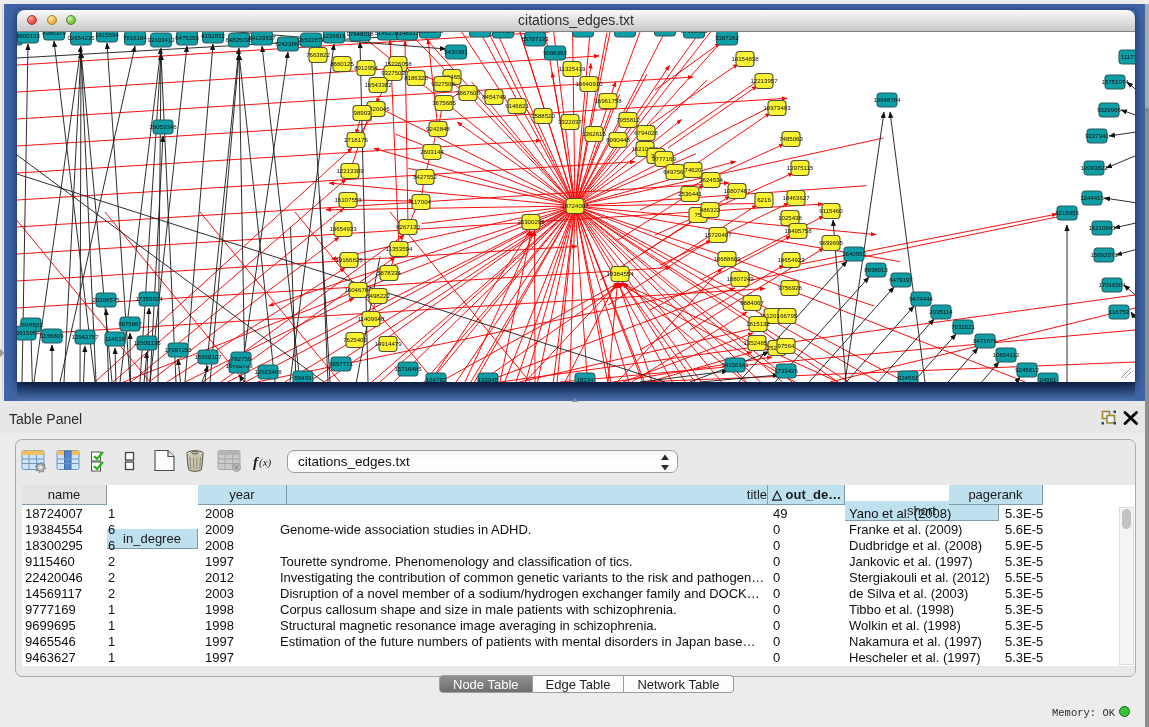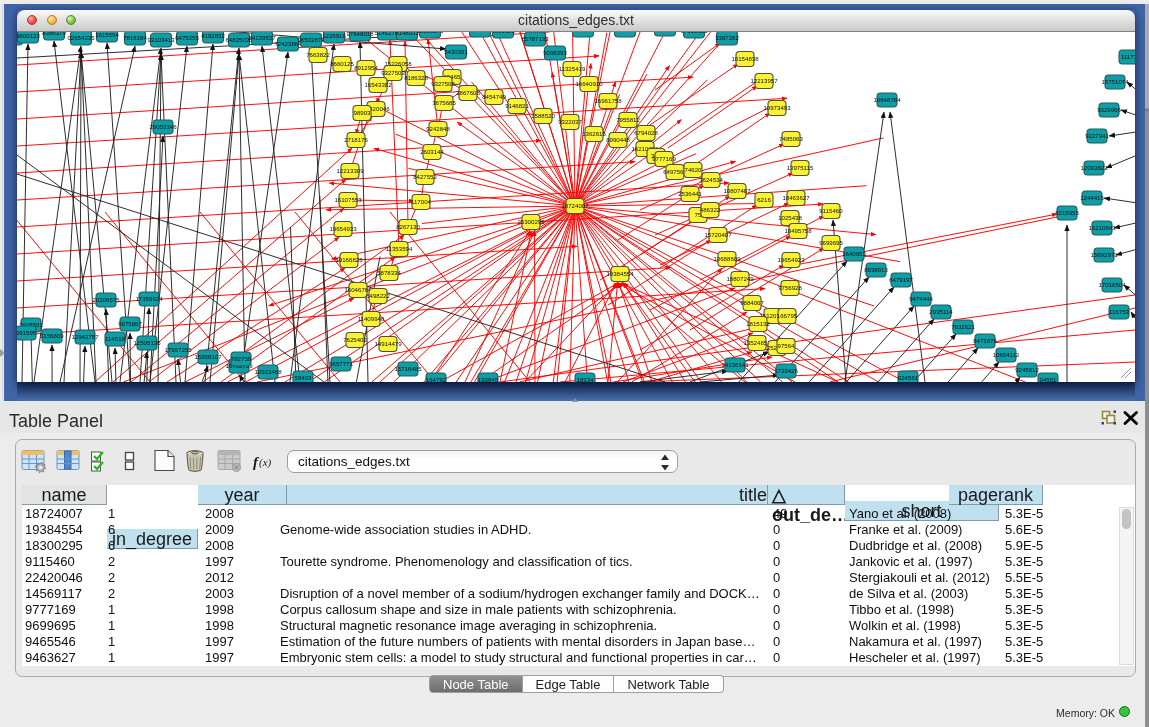--- a/index.html
+++ b/index.html
@@ -12,50 +12,50 @@
 #frame { position:absolute; left:17px; top:10px; width:1118px; height:372px; box-shadow:0 5px 12px rgba(10,18,45,0.6), 0 0 4px rgba(10,18,45,0.35); }
 #titlebar { position:absolute; left:0; top:0; width:100%; height:22px; border-radius:8px 8px 0 0;
   background:linear-gradient(#fafafa,#e3e3e3 45%,#c9c9c9); border-bottom:1px solid #828282; }
 #titlebar .t { text-align:center; font-size:14px; line-height:21px; color:#2e2e2e; }
 .tl { position:absolute; top:16px; width:10px; height:10px; border-radius:50%; }
 #tl1 { left:10px; background:radial-gradient(circle at 35% 30%, #ffb0a8, #ee5043 55%, #c33b30); border:0.5px solid #ab3a30;}
 #tl2 { left:30px; background:radial-gradient(circle at 35% 30%, #ffe9b2, #f5b73d 55%, #d29627); border:0.5px solid #a87e28;}
 #tl3 { left:49px; background:radial-gradient(circle at 35% 30%, #d4f7b8, #7dc83e 55%, #5ba12c); border:0.5px solid #56862c;}
 #canvas { position:absolute; left:0; top:22px; width:100%; height:350px; background:#fff; overflow:hidden; }
 #tablepanel-bar { position:absolute; left:0; top:401px; width:1145px; height:32px; background:#e7e7e7; }
-#tablepanel-bar .t { position:absolute; left:9px; top:10px; font-size:18px; color:#2a2a2a; }
+#tablepanel-bar .t { position:absolute; left:9px; top:10px; font-size:14px; color:#2a2a2a; }
 #panel { position:absolute; left:15px; top:439px; width:1121px; height:238px; background:#e9e9e9;
   border:1px solid #ababab; border-radius:7px; }
 #dd { position:absolute; left:287px; top:450px; width:391px; height:23px; background:linear-gradient(#f4f4f4,#ffffff 45%,#fdfdfd);
   border:1px solid #9d9d9d; border-radius:7px; font-size:13.5px; color:#0d0d0d; line-height:22px; padding-left:10px; }
 #tablewrap { position:absolute; left:22px; top:485px; width:1113px; height:181px; background:#fff; overflow:hidden; }
-#thead { position:absolute; left:0; top:0; height:21px; width:100%; font-size:18px; color:#1a1a1a; }
+#thead { position:absolute; left:0; top:0; height:21px; width:100%; font-size:13px; color:#1a1a1a; }
 #thead div { position:absolute; top:0; height:20px; line-height:20px; text-align:center; background:#bfe0ef;
   border-right:1px solid #7f9aa8; border-bottom:1px solid #7f9aa8; }
 #thead .h0 { left:0; width:85px; background:#e3e3e3; border-right:1px solid #9a9a9a;}
 #thead .h1 { left:85px; width:91px;margin-top:44px; }
 #thead .h2 { left:176px; width:89px; }
 #thead .h3 { left:265px; width:481px;text-align:right; }
 #thead .h4 { left:746px; width:77px; text-align:left; padding-left:4px;font-weight:bold;}
 #thead .h5 { left:823px; width:154px;margin-top:16px; }
 #thead .h6 { left:927px; width:94px; }
 #tbody { position:absolute; left:0; top:21px; font-size:13px; color:#0e0e0e; }
 .tr { position:relative; height:16px; line-height:16px; width:1100px; }
 .tr div { position:absolute; top:0; white-space:nowrap; overflow:hidden; }
 .c0 { left:3px; width:80px; } .c1 { left:86px; width:88px; } .c2 { left:183px; width:80px; }
 .c3 { left:258px; width:486px; } .c4 { left:751px; width:70px; } .c5 { left:827px; width:150px; }
 .c6 { left:983px; width:88px; }
 #vscroll { position:absolute; left:1119px; top:507px; width:15px; height:158px; background:#f4f4f4; border:1px solid #dcdcdc; }
 #vscroll .thumb { position:absolute; left:2px; top:1px; width:9px; height:20px; background:#c2c2c2; border-radius:5px; }
 #tabs { position:absolute; left:429px; top:675px; height:18px; display:flex; font-size:13px; }
 #tabs div { height:18px; line-height:17px; padding:0 13px; background:#fdfdfd; border:1px solid #9e9e9e; border-left:none; color:#222; }
 #tabs div:first-child { border-radius:4px 0 0 4px; border-left:1px solid #9e9e9e;
-  background:linear-gradient(#909090,#6e6e6e); color:#fff; }
+  background:linear-gradient(#909090,#6e6e6e); color:#fff;margin-left:10px; }
 #tabs div:last-child { border-radius:0 4px 4px 0; }
-#status { position:absolute; right:34px; top:707px; font-size:10.5px; color:#2c2c2c; }
+#status { position:absolute; right:34px; top:707px; font-size:10.5px; color:#2c2c2c;font-family:Liberation Mono, monospace; }
 #dot { position:absolute; right:19px; top:706px; width:11px; height:11px; border-radius:50%;
   background:#35c53c; border:1px solid #1c661f; }
 #divarrow { position:absolute; left:572px; top:398px; width:0; height:0;
   border-left:3.5px solid transparent; border-right:3.5px solid transparent; border-bottom:4.5px solid #909090; }
 #paneicons { position:absolute; left:1101px; top:411px; width:42px; height:15px; }
 </style></head>
 <body>
 <div id="desktop">
     <div class="shadow"></div>
   </div>
@@ -1051,20 +1051,21 @@
         <div class="c2">1997</div>
         <div class="c3">Tourette syndrome. Phenomenology and classification of tics.</div>
         <div class="c4">0</div>
         <div class="c5">Jankovic et al. (1997)</div>
         <div class="c6">5.3E-5</div>
       </div>
 <div class="tr">
         <div class="c0">22420046</div>
         <div class="c1">2</div>
         <div class="c2">2012</div>
+        <div class="c3">Investigating the contribution of common genetic variants to the risk and pathogen…</div>
         <div class="c4">0</div>
         <div class="c5">Stergiakouli et al. (2012)</div>
         <div class="c6">5.5E-5</div>
       </div>
 <div class="tr">
         <div class="c0">14569117</div>
         <div class="c1">2</div>
         <div class="c2">2003</div>
         <div class="c3">Disruption of a novel member of a sodium/hydrogen exchanger family and DOCK…</div>
         <div class="c4">0</div>
@@ -1095,21 +1096,20 @@
         <div class="c2">1997</div>
         <div class="c3">Estimation of the future numbers of patients with mental disorders in Japan base…</div>
         <div class="c4">0</div>
         <div class="c5">Nakamura et al. (1997)</div>
         <div class="c6">5.3E-5</div>
       </div>
 <div class="tr">
         <div class="c0">9463627</div>
         <div class="c1">1</div>
         <div class="c2">1997</div>
-        <div class="c3">Embryonic stem cells: a model to study structural and functional properties in car…</div>
         <div class="c4">0</div>
         <div class="c5">Hescheler et al. (1997)</div>
         <div class="c6">5.3E-5</div>
       </div>
   </div>
 </div>
 <div id="vscroll">
     <div class="thumb"></div>
   </div>
 <div id="tabs">

